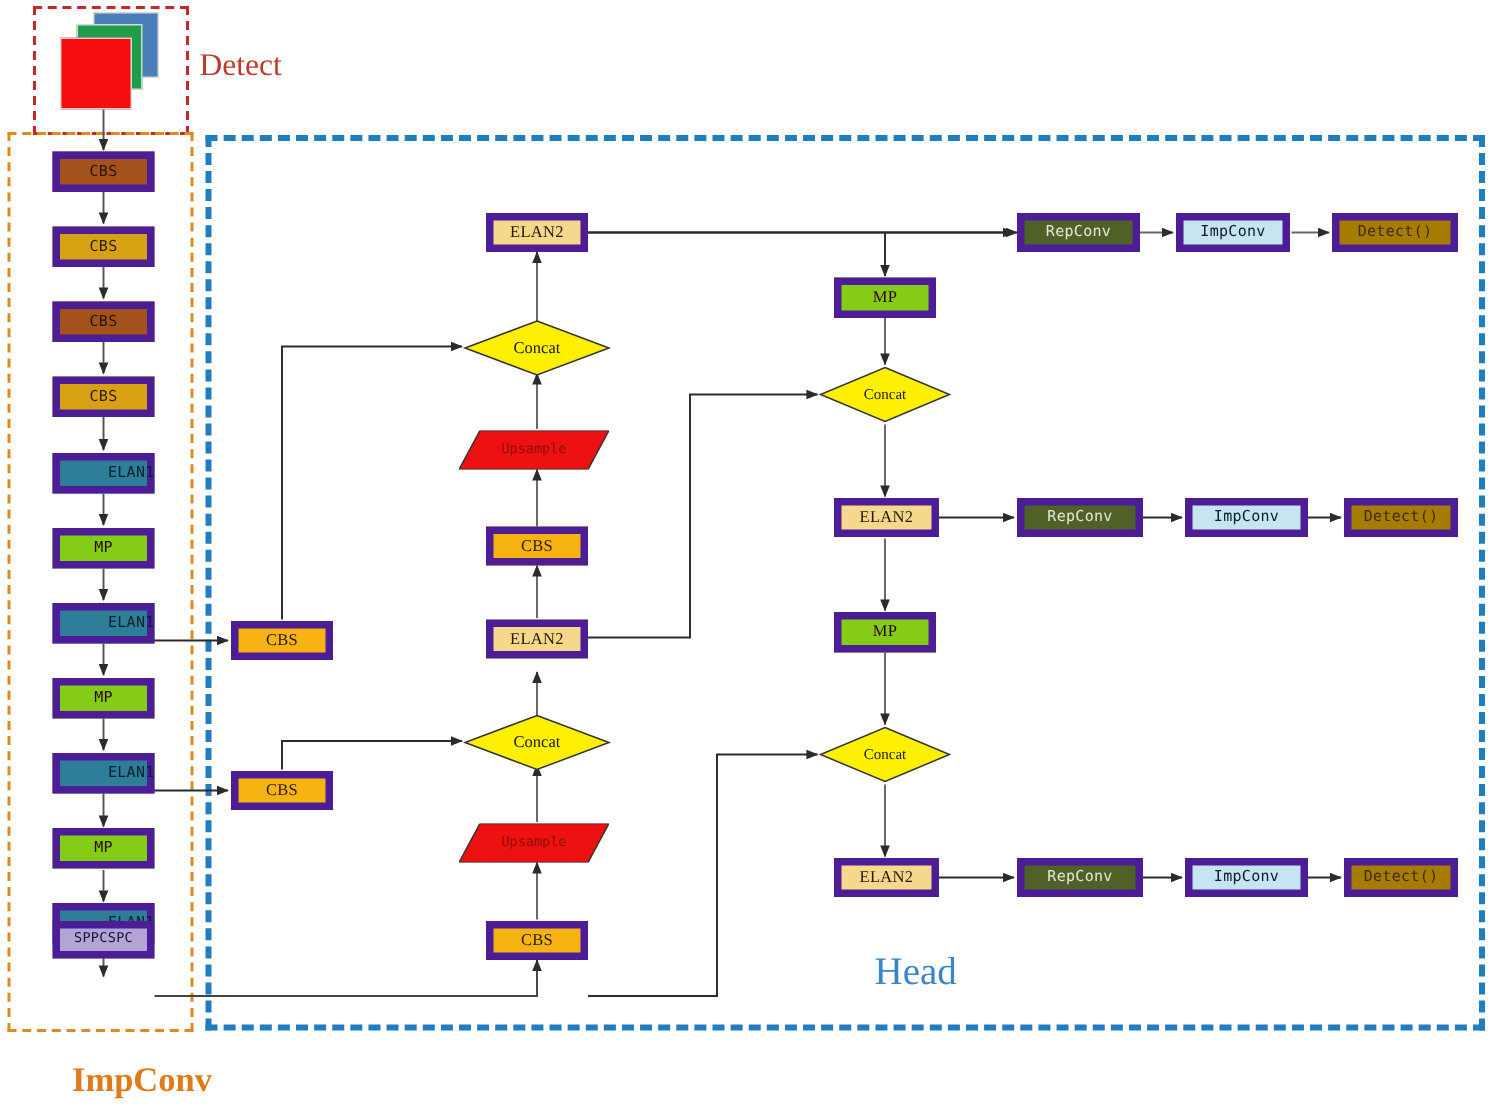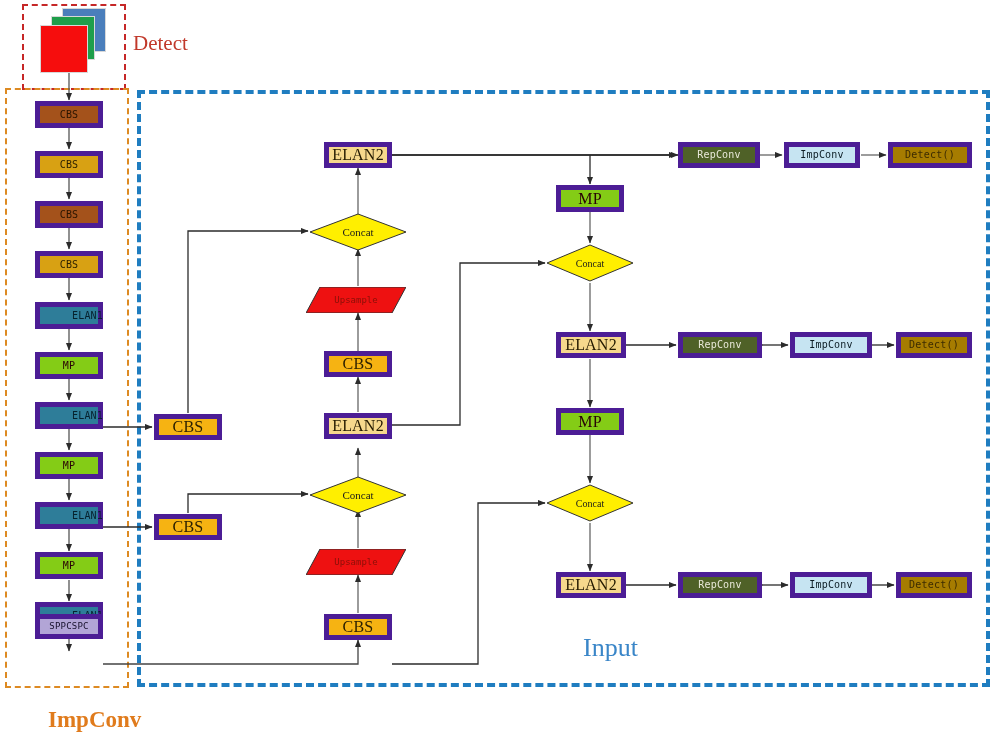--- a/index.html
+++ b/index.html
@@ -25,21 +25,21 @@
     display: flex;
     align-items: center;
     justify-content: center;
     text-align: center;
     line-height: 1;
     white-space: nowrap;
     z-index: 5;
   }
   .node .lbl {
     display: block;
-    font-size: 16px;
+    font-size: 11px;
     color: #1a1a1a;
     letter-spacing: 0.2px;
   }
 
   
   .c-cbs-dark   { background: #a4521b; }
   .c-cbs-dark .lbl { color: #2a1400; }
   .c-cbs-gold   { background: #d8a113; }
   .c-cbs-gold .lbl { color: #2a1f00; }
   .c-elan1      { background: #2e7d99; }
@@ -166,21 +166,21 @@
   <div class="group-box" id="input-box" style="left:22px; top:4px; width:104px; height:86px;"></div>
 
   <div class="group-box" id="backbone-box" style="left:5px; top:88px; width:124px; height:600px;"></div>
 
   <div class="group-box" id="head-box" style="left:137px; top:90px; width:853px; height:597px;"></div>
 
   <div class="caption" id="input-caption" style="left:133px; top:31px;">Detect</div>
 
   <div class="caption" id="backbone-caption" style="left:48px; top:707px;">ImpConv</div>
 
-  <div class="caption" id="head-caption" style="left:583px; top:633px;">Input</div>
+  <div class="caption" id="head-caption" style="left:583px; top:633px;">Head</div>
 
   <div id="input-stack" style="left:40px; top:8px; width:70px; height:64px;">
     <div class="img-layer" style="left:22px; top:0px;  width:44px; height:44px; background:#4a7ebb;"></div>
     <div class="img-layer" style="left:11px; top:8px;  width:44px; height:44px; background:#1e9e4a;"></div>
     <div class="img-layer" style="left:0px;  top:17px; width:48px; height:48px; background:#f60d0d;"></div>
   </div>
 
   <svg id="wires" viewBox="0 0 1000 740" xmlns="http://www.w3.org/2000/svg">
     <defs>
       <marker id="ah" markerWidth="9" markerHeight="9" refX="7.4" refY="3.2" orient="auto" markerUnits="userSpaceOnUse">

